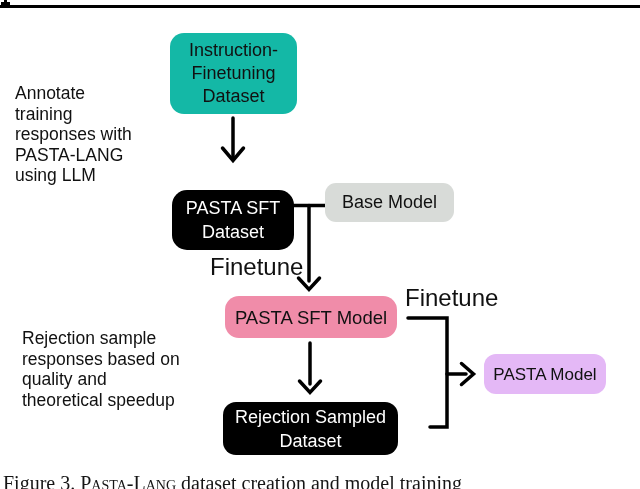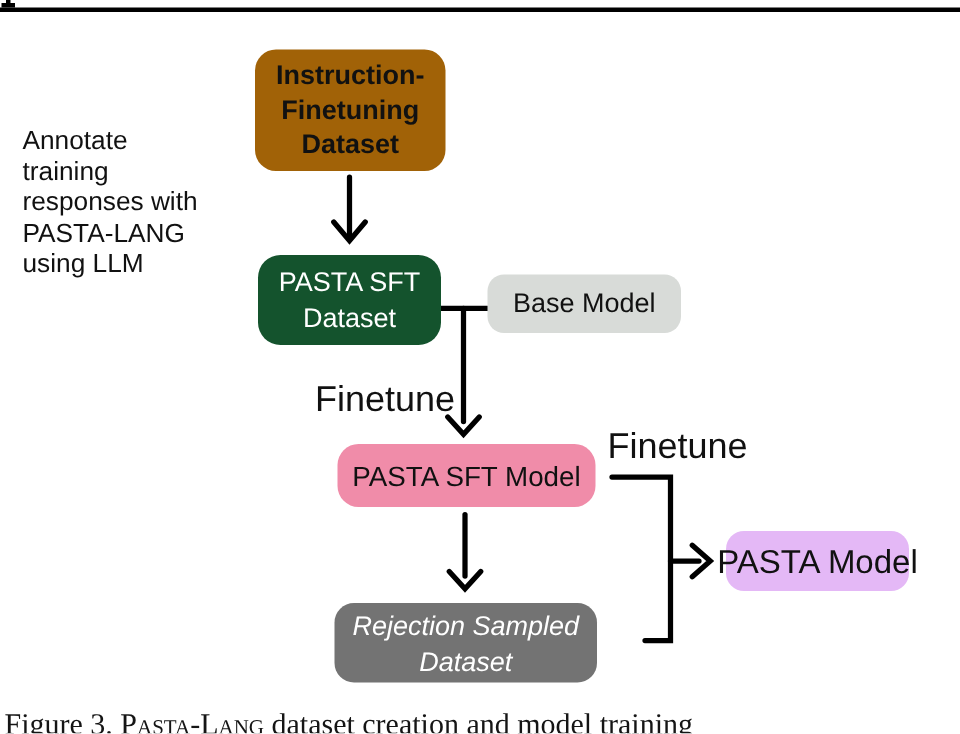--- a/index.html
+++ b/index.html
@@ -23,21 +23,21 @@
     white-space:pre-line;
     font-size:18px;line-height:23px;
     font-weight:500;
     box-sizing:border-box;
   }
   .node-instruction{left:170px;top:33px;width:127px;height:81px;border-radius:14px;}
   .node-sft-dataset{left:172px;top:170px;width:122px;height:60px;border-radius:15px;color:#fff;line-height:24px;}
   .node-base-model{left:325px;top:183px;width:129px;height:39px;border-radius:11px;}
   .node-sft-model{left:225px;top:296px;width:172px;height:42px;border-radius:14px;font-size:18.5px;white-space:nowrap;}
   .node-rejection{left:223px;top:402px;width:175px;height:53px;border-radius:13px;color:#fff;line-height:24px;}
-  .node-pasta-model{left:484px;top:354px;width:122px;height:40px;border-radius:12px;font-size:22px;white-space:nowrap;}
+  .node-pasta-model{left:484px;top:354px;width:122px;height:40px;border-radius:12px;font-size:17px;white-space:nowrap;}
 
   .note{
     position:absolute;
     text-align:left;
     white-space:pre-line;
     font-size:17.5px;line-height:20.5px;
     font-weight:500;
   }
   .note-annotate{left:15px;top:83px;width:166px;}
   .note-rejection{left:22px;top:328px;width:188px;}
@@ -90,35 +90,39 @@
       <path d="M447 374 H466"></path>
       <path d="M461.5 363.5 L473.5 374 L461.5 384.5"></path>
     </g>
   </svg>
 
   <div class="note note-annotate">Annotate
 training
 responses with
 PASTA-LANG
 using LLM</div>
+  <div class="note note-rejection">Rejection sample
+responses based on
+quality and
+theoretical speedup</div>
   <div class="flabel flabel-1">Finetune</div>
   <div class="flabel flabel-2">Finetune</div>
 
-  <div class="node node-instruction" style="background-color: #a16207; font-weight: bold;">Instruction-
+  <div class="node node-instruction" style="background-color: #14b8a6;">Instruction-
 Finetuning
 Dataset</div>
 
-  <div class="node node-sft-dataset" style="background-color: #14532d;">PASTA SFT
+  <div class="node node-sft-dataset" style="background-color: #000000; margin-top: 20px;">PASTA SFT
 Dataset</div>
 
   <div class="node node-sft-model" style="background-color: rgb(240, 140, 169);">PASTA SFT Model</div>
 
   <div class="node node-base-model" style="background-color: rgb(216, 219, 216);">Base Model</div>
 
-  <div class="node node-rejection" style="background-color: #737373; font-style: italic;">Rejection Sampled
+  <div class="node node-rejection" style="background-color: #000000;">Rejection Sampled
 Dataset</div>
 
   <div class="node node-pasta-model" style="background-color: rgb(228, 184, 246);">PASTA Model</div>
 
   <div class="caption">
     <span>Figure 3. </span><span class="sc">Pasta-Lang</span><span> dataset creation and model training</span>
   </div>
 
 </div>
 

